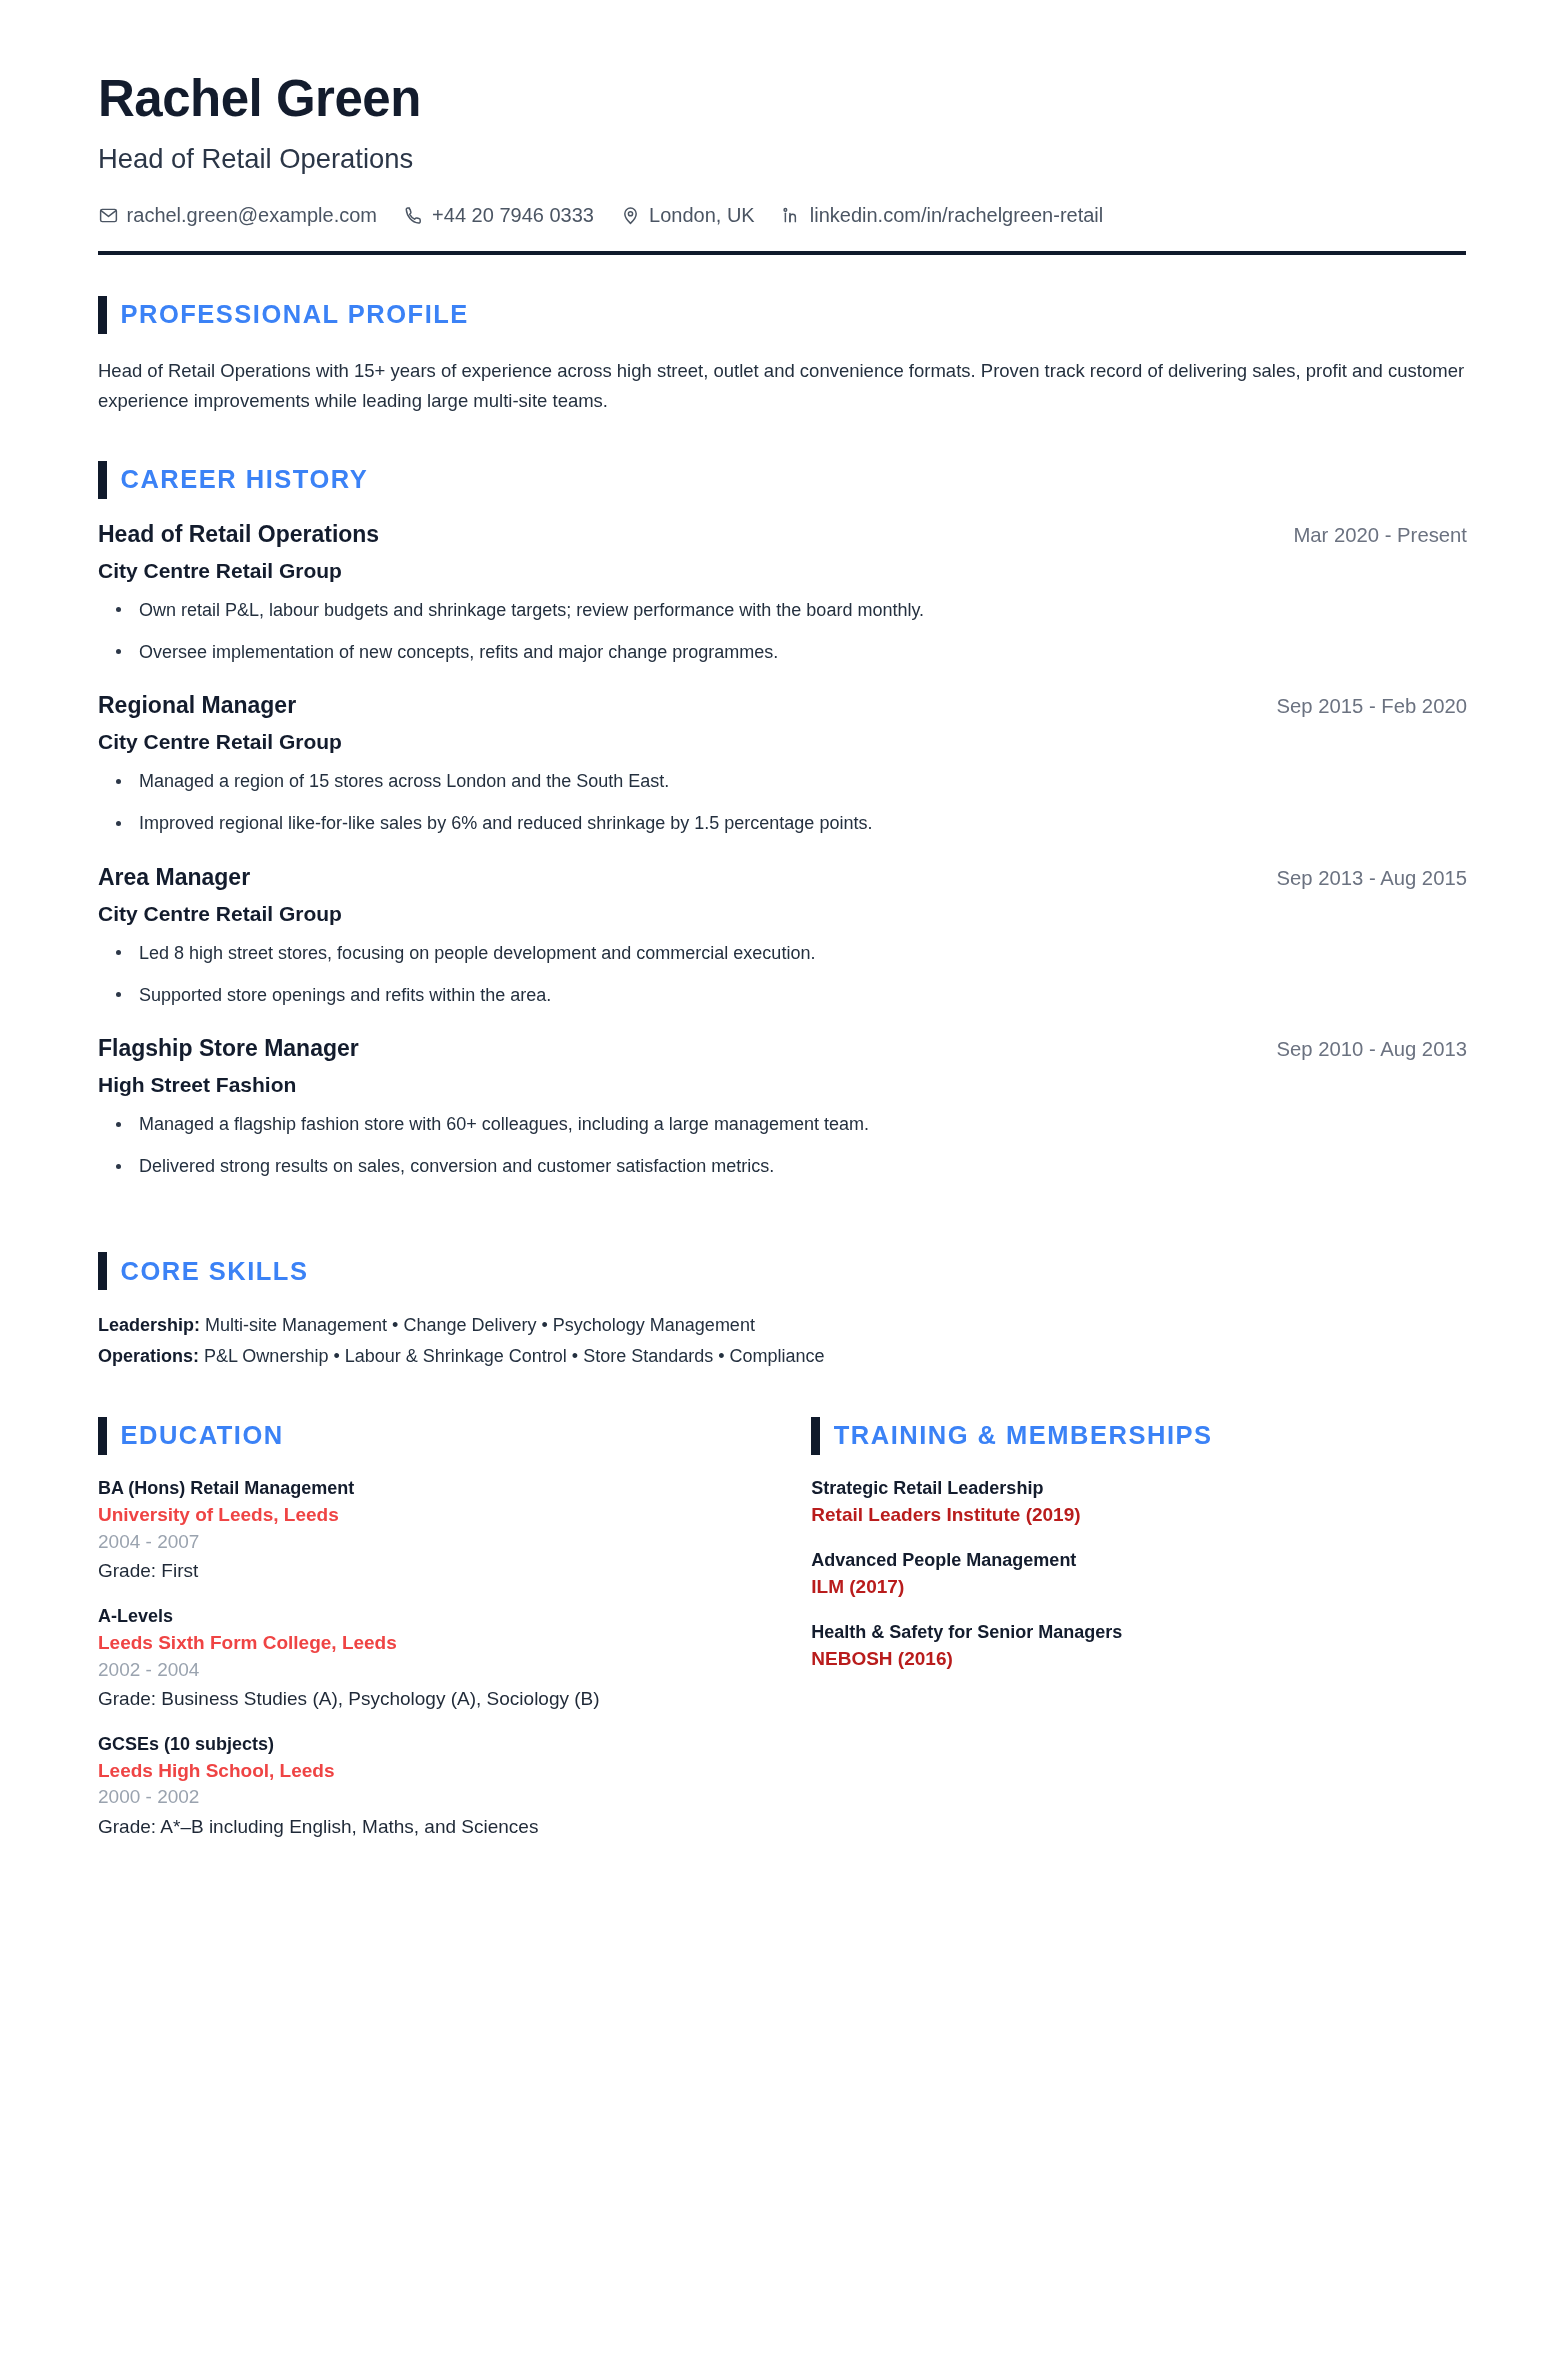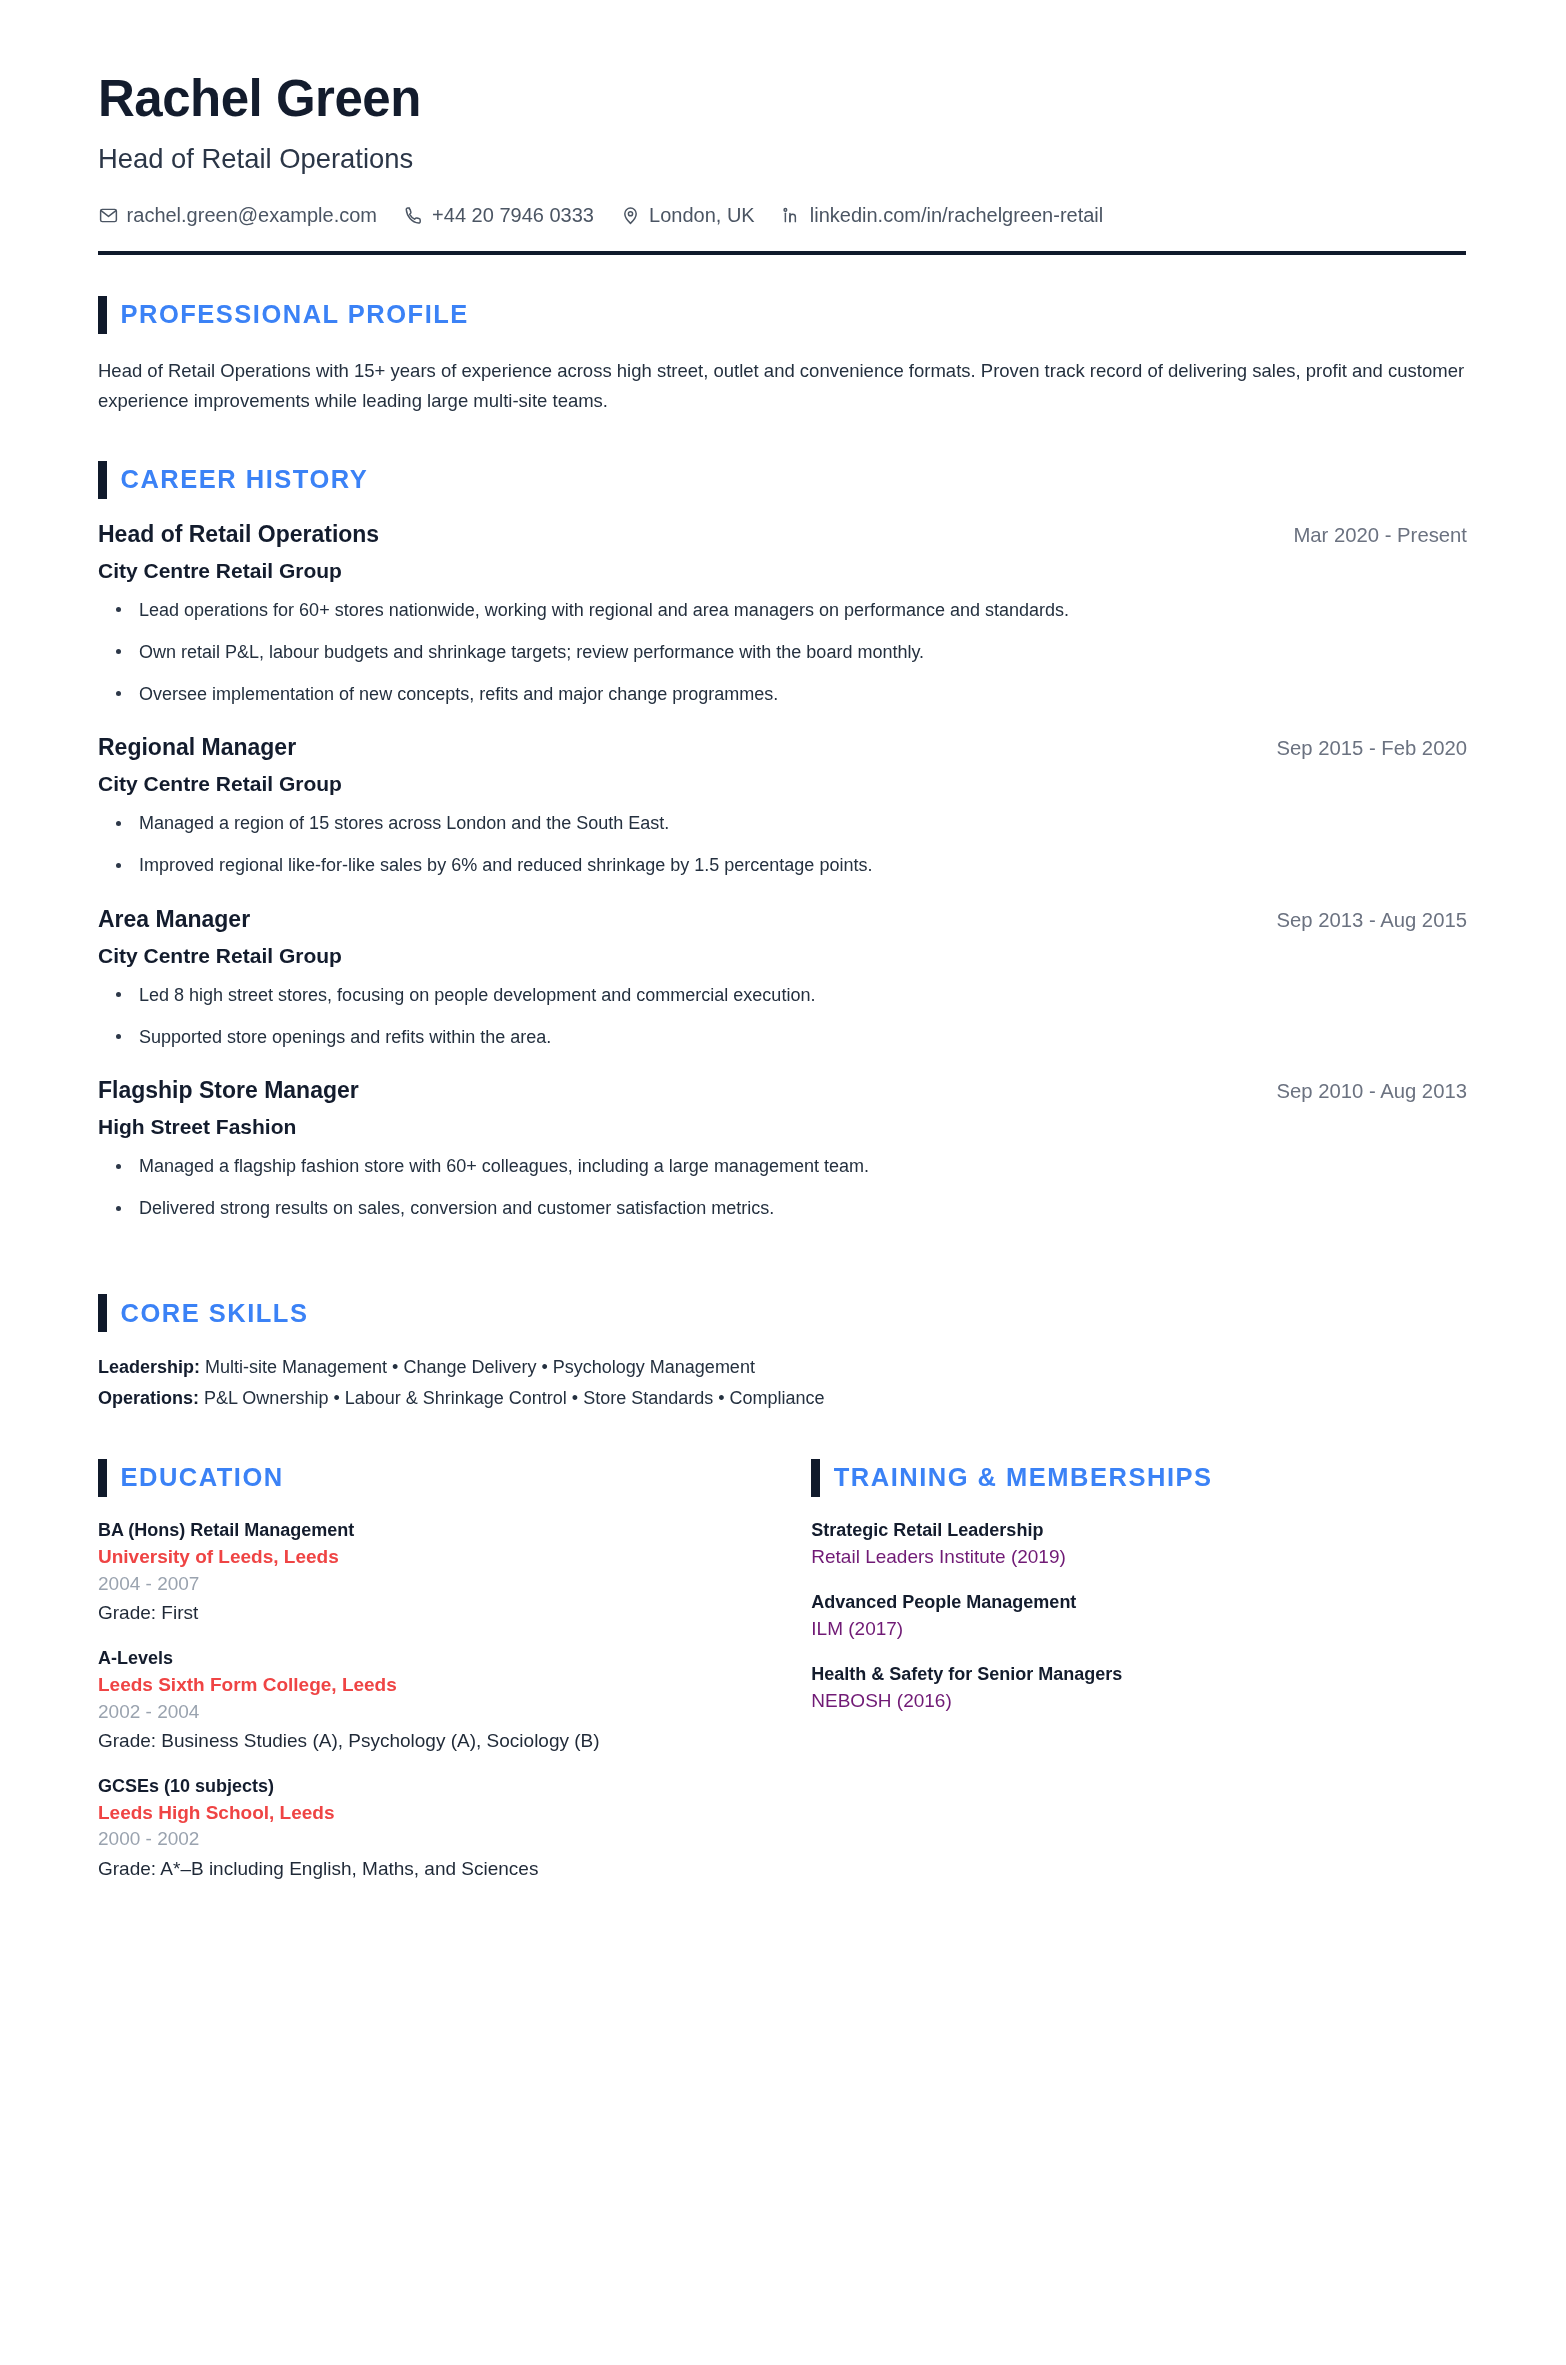--- a/index.html
+++ b/index.html
@@ -215,22 +215,22 @@
   .train-entry:last-child { margin-bottom: 0; }
   .train-name {
     font-size: 18px;
     font-weight: 700;
     color: #131c2d;
     line-height: 1.3;
     margin-bottom: 2.8px;
   }
   .train-org {
     font-size: 19px;
-    font-weight: 400;
-    color: #701a75;
+    font-weight: 700;
+    color: #b91c1c;
     line-height: 1.3;
   }
 </style>
 </head>
 <body>
 
 <div class="page">
 
   <div>
     <div class="cv-name">Rachel Green</div>
@@ -300,21 +300,20 @@
 
     <div class="career-list">
 
       <div class="job">
         <div class="job-top">
           <div class="job-title">Head of Retail Operations</div>
           <div class="job-dates">Mar 2020 - Present</div>
         </div>
         <div class="job-company">City Centre Retail Group</div>
         <ul class="bullets">
-          <li>Lead operations for 60+ stores nationwide, working with regional and area managers on performance and standards.</li>
           <li>Own retail P&amp;L, labour budgets and shrinkage targets; review performance with the board monthly.</li>
           <li>Oversee implementation of new concepts, refits and major change programmes.</li>
         </ul>
       </div>
 
       <div class="job">
         <div class="job-top">
           <div class="job-title">Regional Manager</div>
           <div class="job-dates">Sep 2015 - Feb 2020</div>
         </div>

